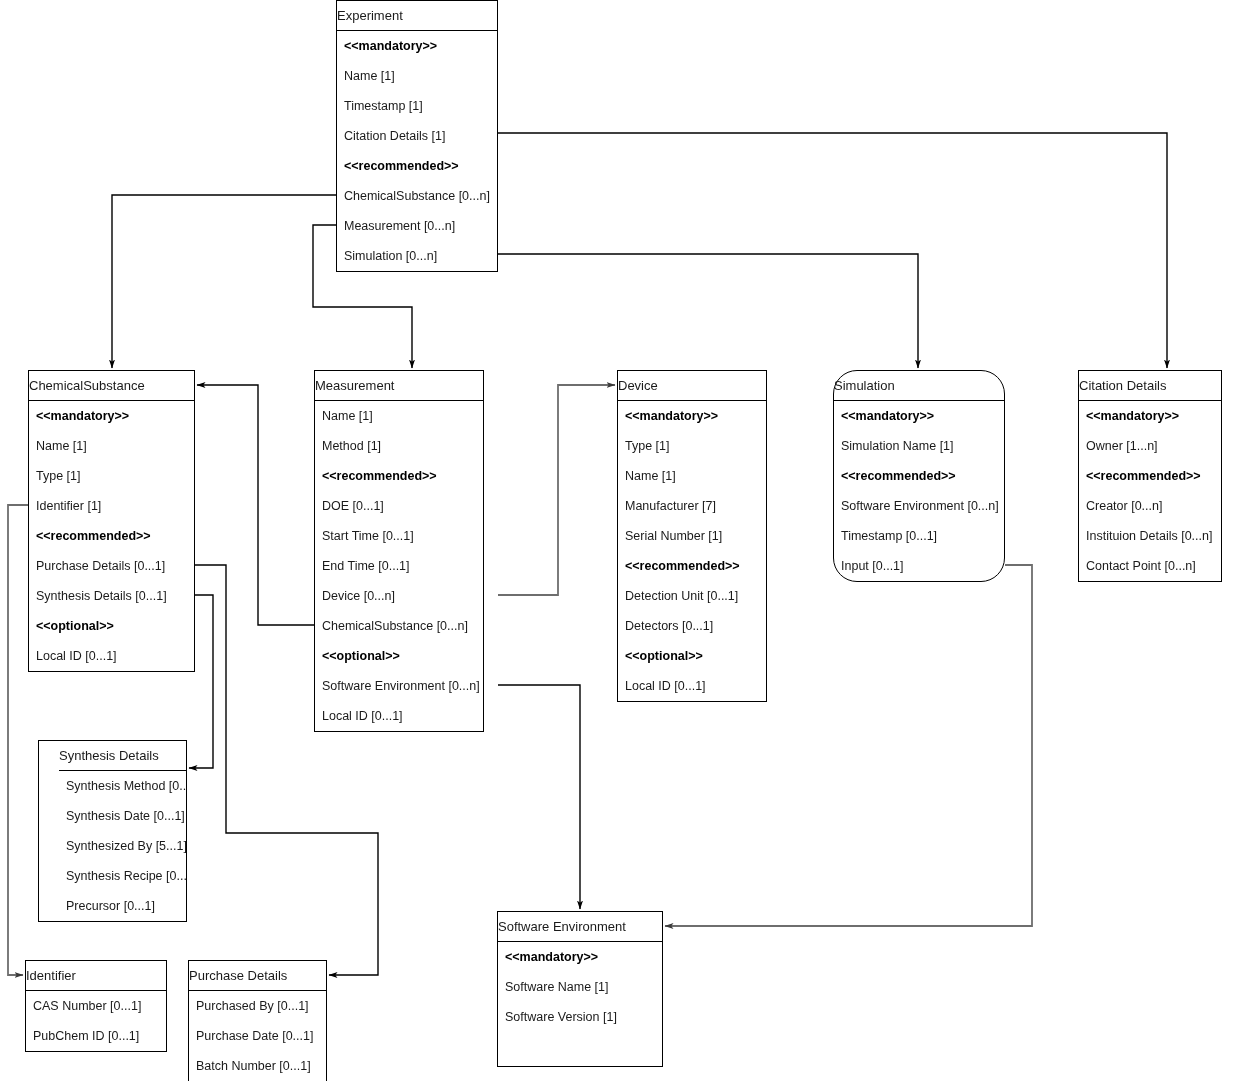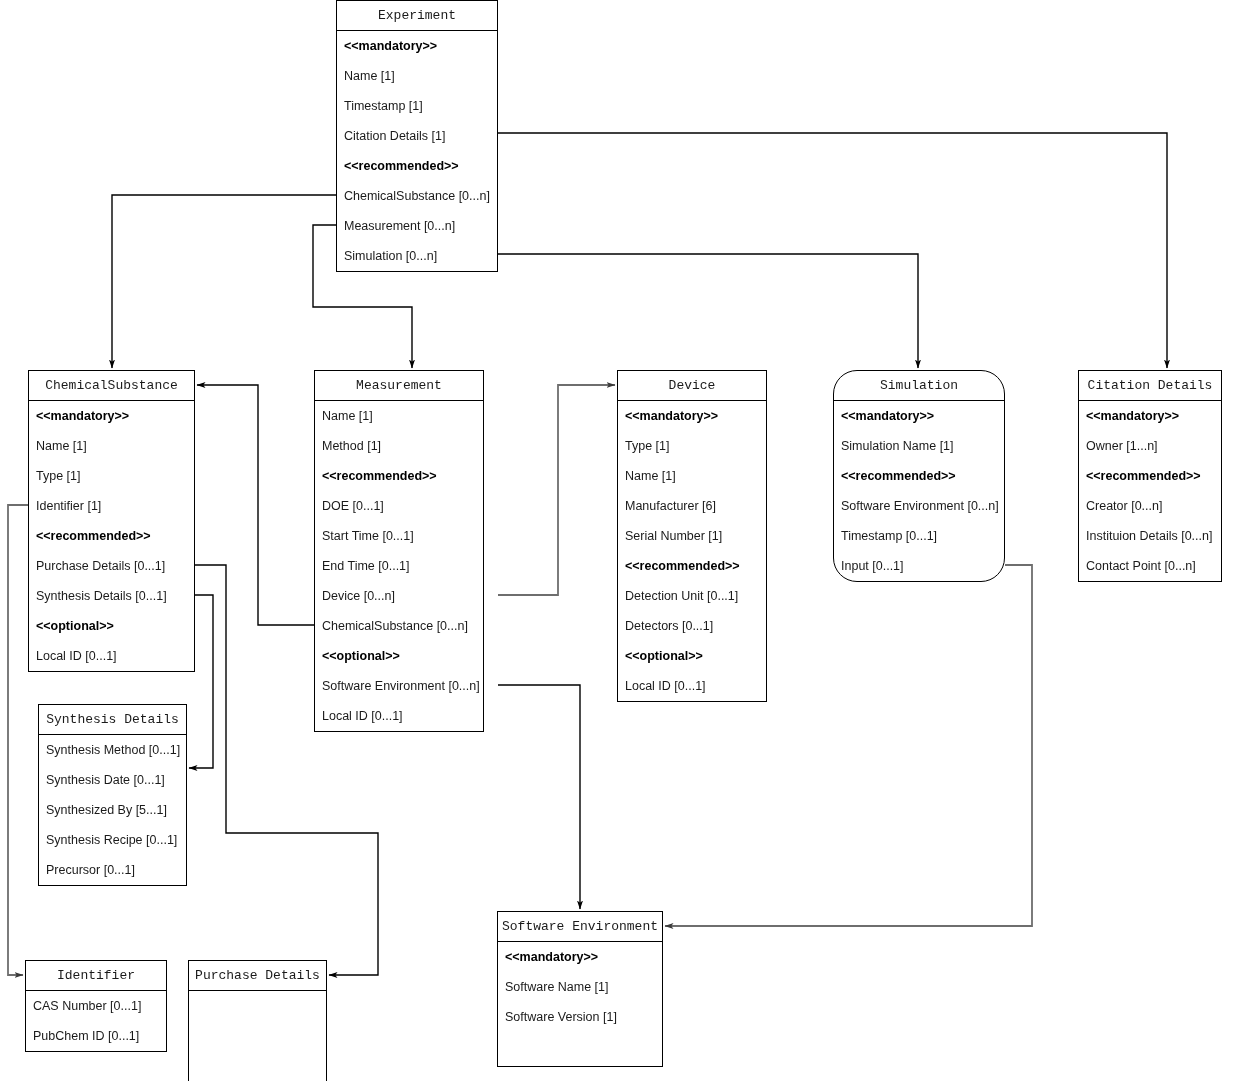--- a/index.html
+++ b/index.html
@@ -28,27 +28,26 @@
     position: absolute;
     box-sizing: border-box;
     background: #ffffff;
     border: 1.4px solid #000000;
     z-index: 2;
   }
   .uml-title {
     box-sizing: border-box;
     height: 30px;
     line-height: 30px;
-    text-align: center;
+    text-align: left;
     font-size: 13px;
     color: #1a1a1a;
     border-bottom: 1.4px solid #000000;
     white-space: nowrap;
     overflow: hidden;
-    font-family: Liberation Mono, monospace;
   }
   .uml-body {
     box-sizing: border-box;
     padding: 0;
   }
   .uml-attr {
     box-sizing: border-box;
     height: 30px;
     line-height: 30px;
     padding-left: 7px;
@@ -134,21 +133,21 @@
           <div class="uml-attr">Software Environment [0...n]</div>
           <div class="uml-attr">Local ID [0...1]</div>
         </div>
       </div>
       <div class="uml-class" style="left: 617px; top: 370px; width: 150px; height: 332px;">
         <div class="uml-title">Device</div>
         <div class="uml-body">
           <div class="uml-attr stereotype">&lt;&lt;mandatory&gt;&gt;</div>
           <div class="uml-attr">Type [1]</div>
           <div class="uml-attr">Name [1]</div>
-          <div class="uml-attr">Manufacturer [6]</div>
+          <div class="uml-attr">Manufacturer [7]</div>
           <div class="uml-attr">Serial Number [1]</div>
           <div class="uml-attr stereotype">&lt;&lt;recommended&gt;&gt;</div>
           <div class="uml-attr">Detection Unit [0...1]</div>
           <div class="uml-attr">Detectors [0...1]</div>
           <div class="uml-attr stereotype">&lt;&lt;optional&gt;&gt;</div>
           <div class="uml-attr">Local ID [0...1]</div>
         </div>
       </div>
       <div class="uml-class" style="left: 833px; top: 370px; width: 172px; height: 212px; border-radius: 24px;">
         <div class="uml-title">Simulation</div>
@@ -165,21 +164,21 @@
         <div class="uml-title">Citation Details</div>
         <div class="uml-body">
           <div class="uml-attr stereotype">&lt;&lt;mandatory&gt;&gt;</div>
           <div class="uml-attr">Owner [1...n]</div>
           <div class="uml-attr stereotype">&lt;&lt;recommended&gt;&gt;</div>
           <div class="uml-attr">Creator [0...n]</div>
           <div class="uml-attr">Instituion Details [0...n]</div>
           <div class="uml-attr">Contact Point [0...n]</div>
         </div>
       </div>
-      <div class="uml-class" style="left: 38px; top: 704px; width: 149px; height: 182px;">
+      <div class="uml-class" style="left: 38px; top: 740px; width: 149px; height: 182px; padding-left: 20px;">
         <div class="uml-title">Synthesis Details</div>
         <div class="uml-body">
           <div class="uml-attr">Synthesis Method [0...1]</div>
           <div class="uml-attr">Synthesis Date [0...1]</div>
           <div class="uml-attr">Synthesized By [5...1]</div>
           <div class="uml-attr">Synthesis Recipe [0...1]</div>
           <div class="uml-attr">Precursor [0...1]</div>
         </div>
       </div>
       <div class="uml-class" style="left: 497px; top: 911px; width: 166px; height: 156px;">
@@ -192,16 +191,21 @@
       </div>
       <div class="uml-class" style="left: 25px; top: 960px; width: 142px; height: 92px;">
         <div class="uml-title">Identifier</div>
         <div class="uml-body">
           <div class="uml-attr">CAS Number [0...1]</div>
           <div class="uml-attr">PubChem ID [0...1]</div>
         </div>
       </div>
       <div class="uml-class" style="left: 188px; top: 960px; width: 139px; height: 122px;">
         <div class="uml-title">Purchase Details</div>
+        <div class="uml-body">
+          <div class="uml-attr">Purchased By [0...1]</div>
+          <div class="uml-attr">Purchase Date [0...1]</div>
+          <div class="uml-attr">Batch Number [0...1]</div>
+        </div>
       </div>
     </div>
 
 </div>
 
 </body></html>

